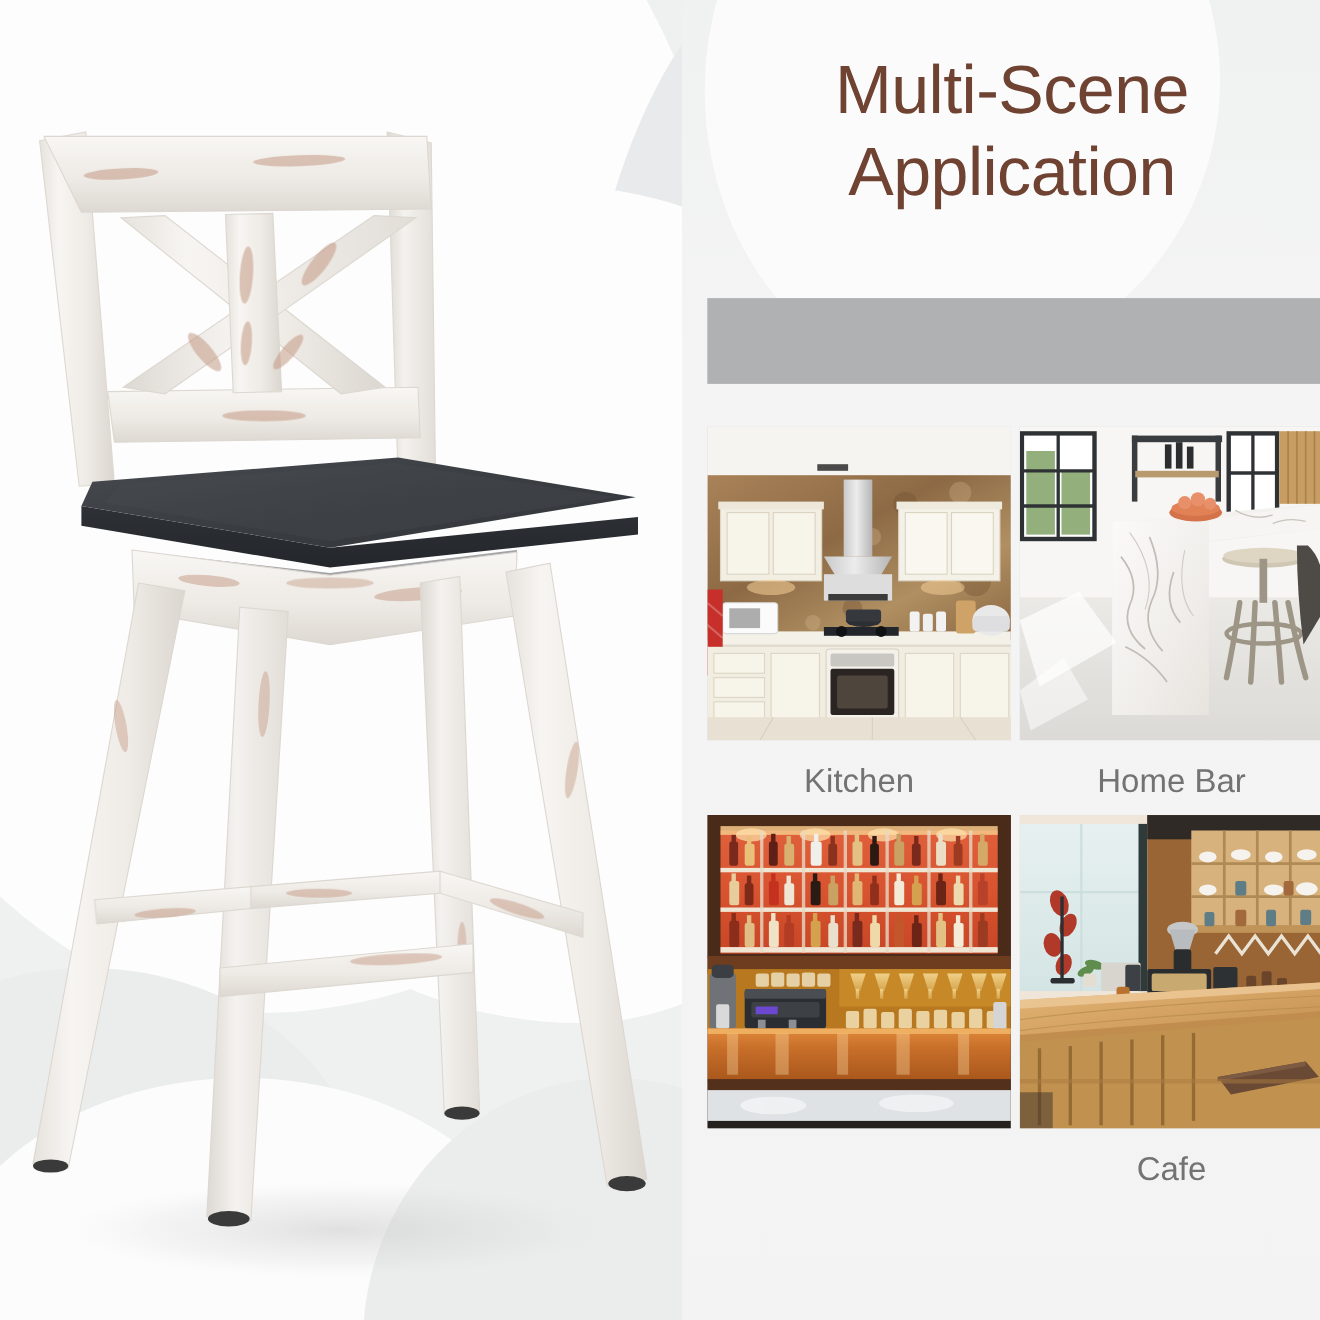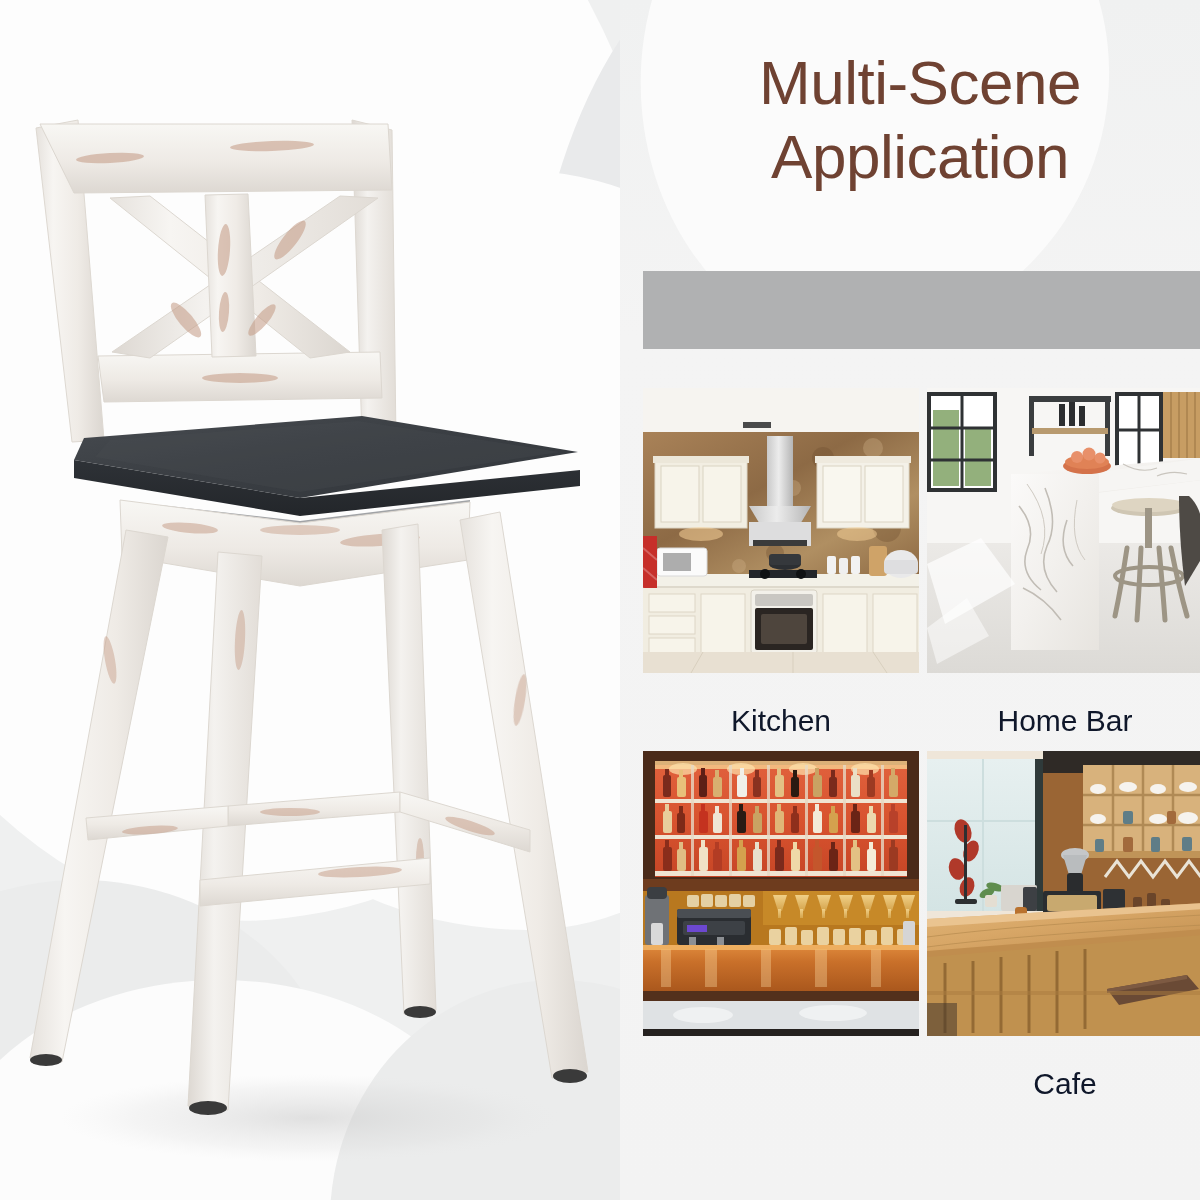--- a/index.html
+++ b/index.html
@@ -75,23 +75,23 @@
     position:absolute;left:3px;top:388px;width:560px;height:770px;
   }
   .scene-row{display:flex;gap:8px;}
   .scene-cell{width:276px;}
   .thumb{
     width:276px;height:285px;overflow:hidden;position:relative;
     background:#ddd;
   }
   .thumb svg{position:absolute;left:0;top:0;}
   .scene-label{
-    text-align:center;color:#0f172a;
+    text-align:center;color:#737373;
     font-size:30px;line-height:36px;
-    padding-top:30px;
+    padding-top:20px;
     white-space:pre-line;
   }
   .row2{margin-top:12px;}
 </style>
 </head>
 <body>
 
 <div class="stage">
 
   <div class="bg-base"></div>

